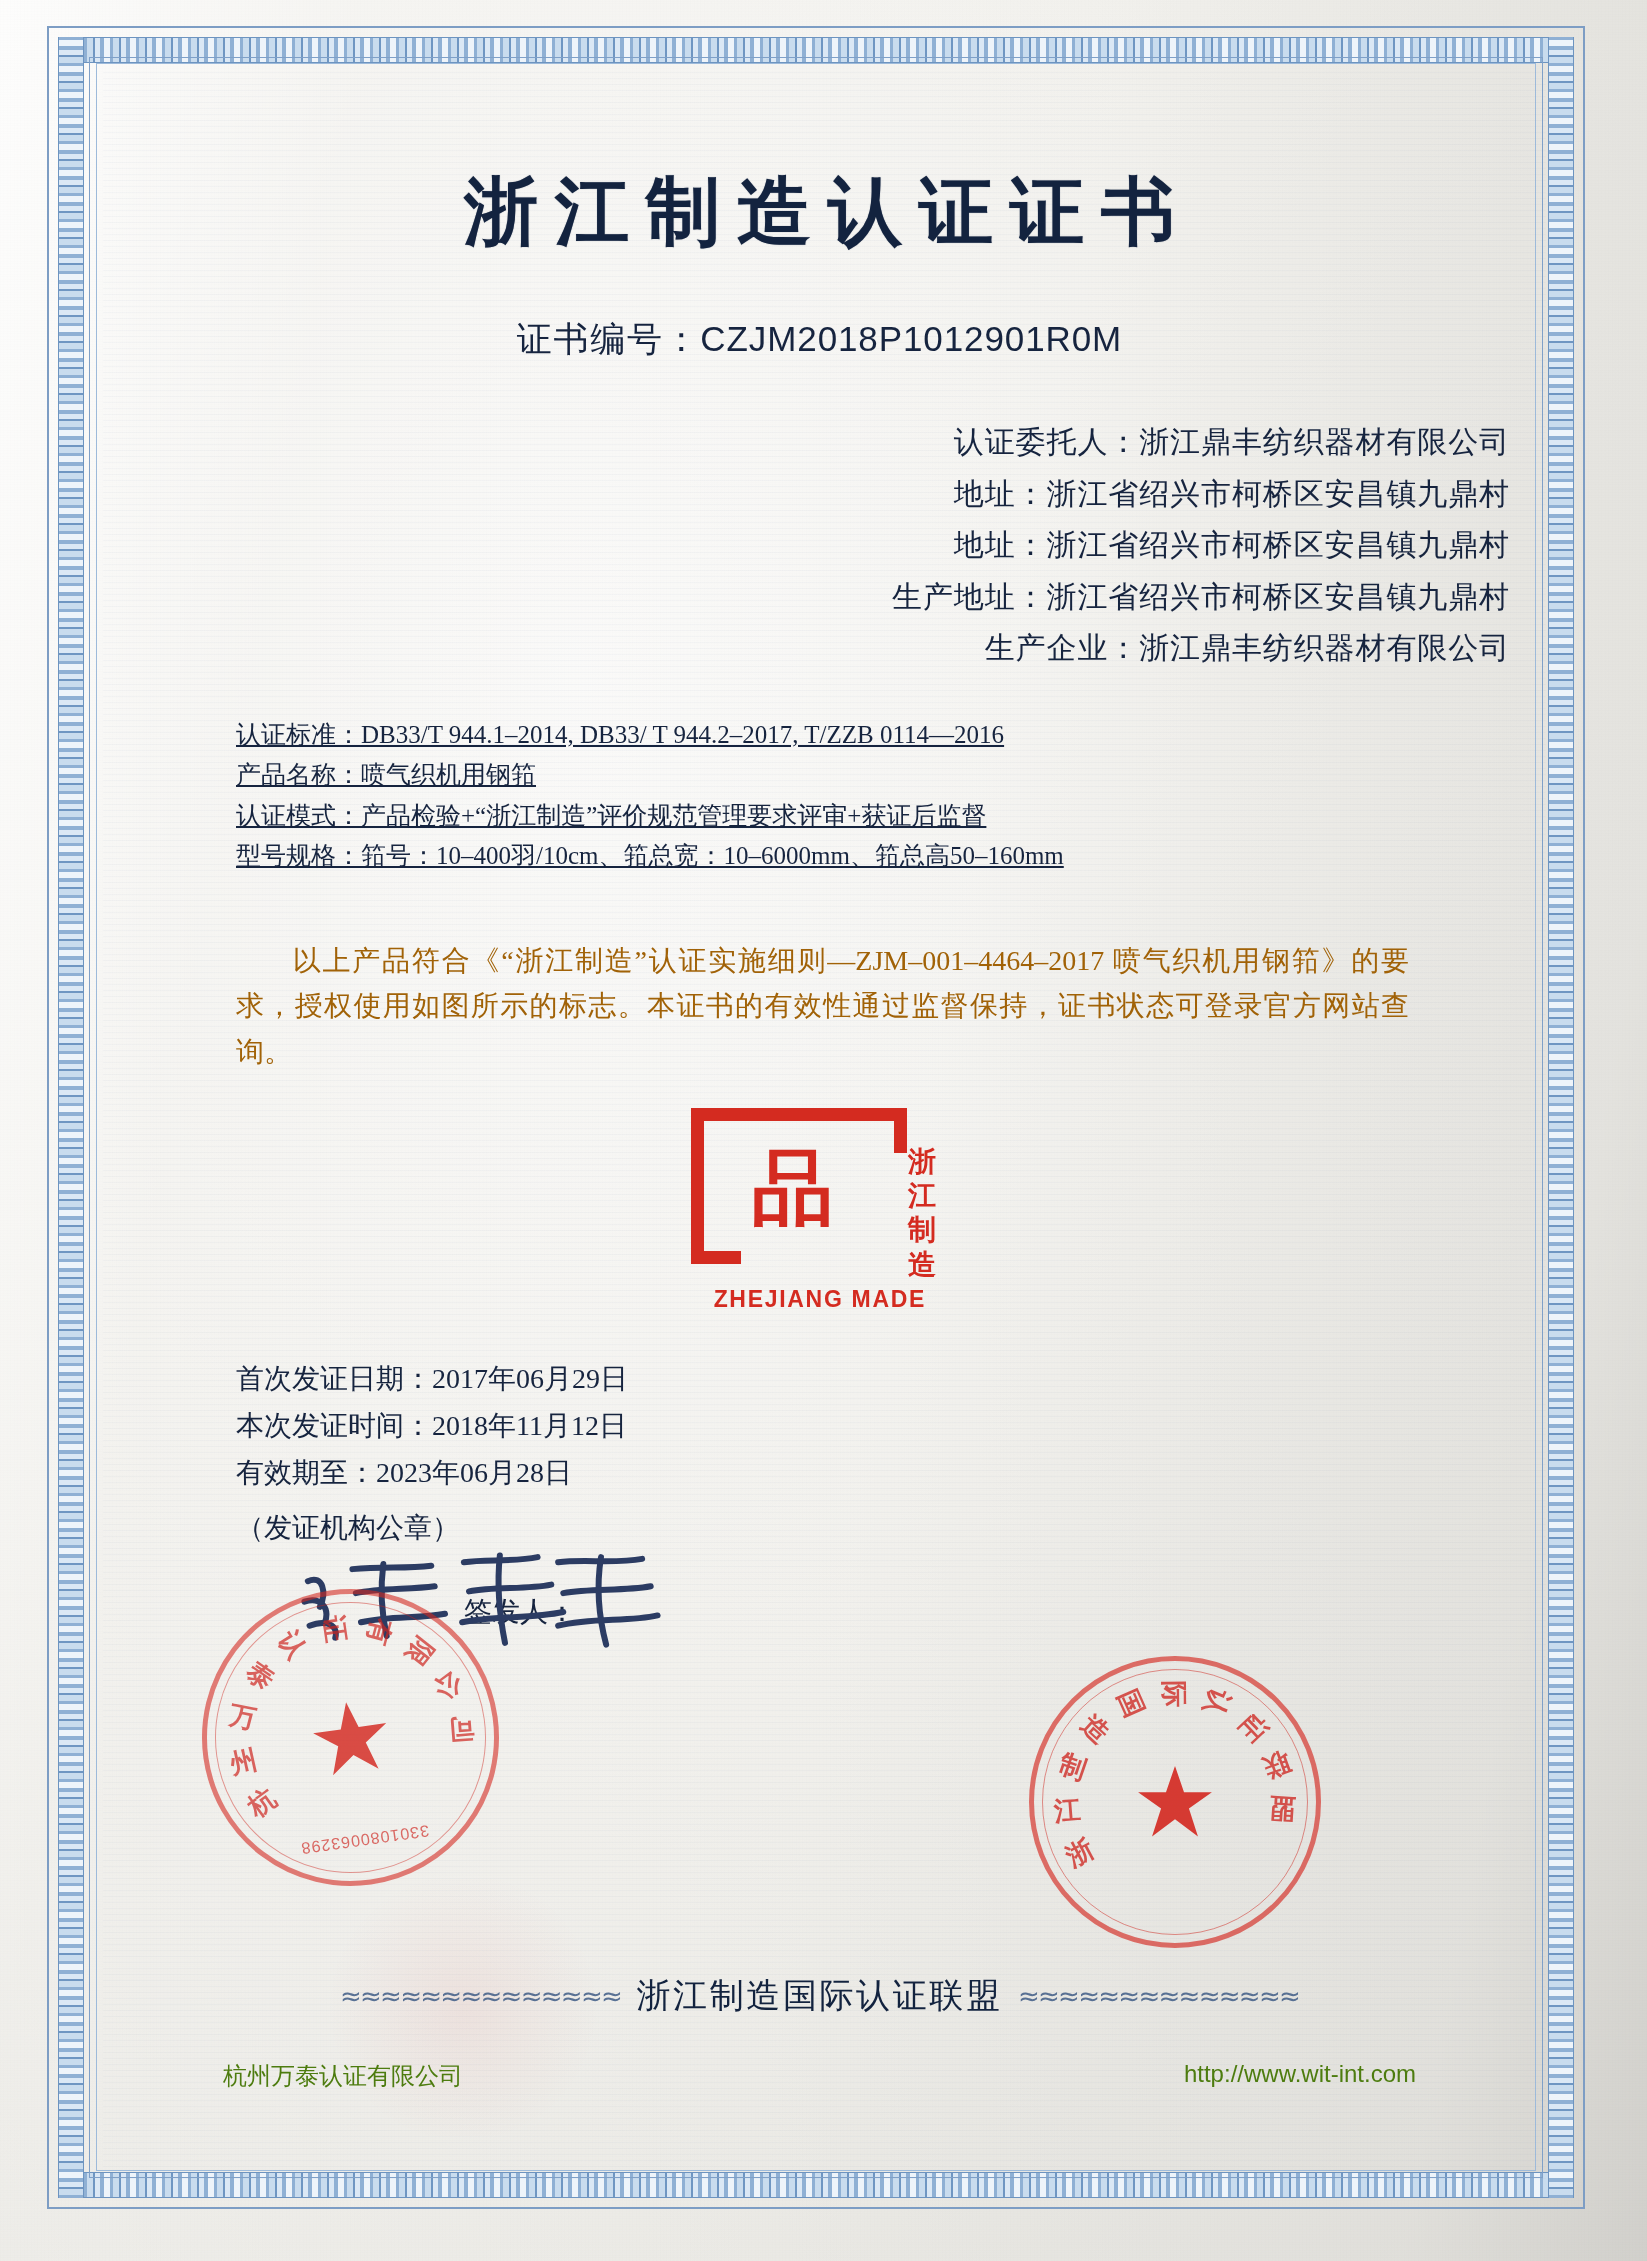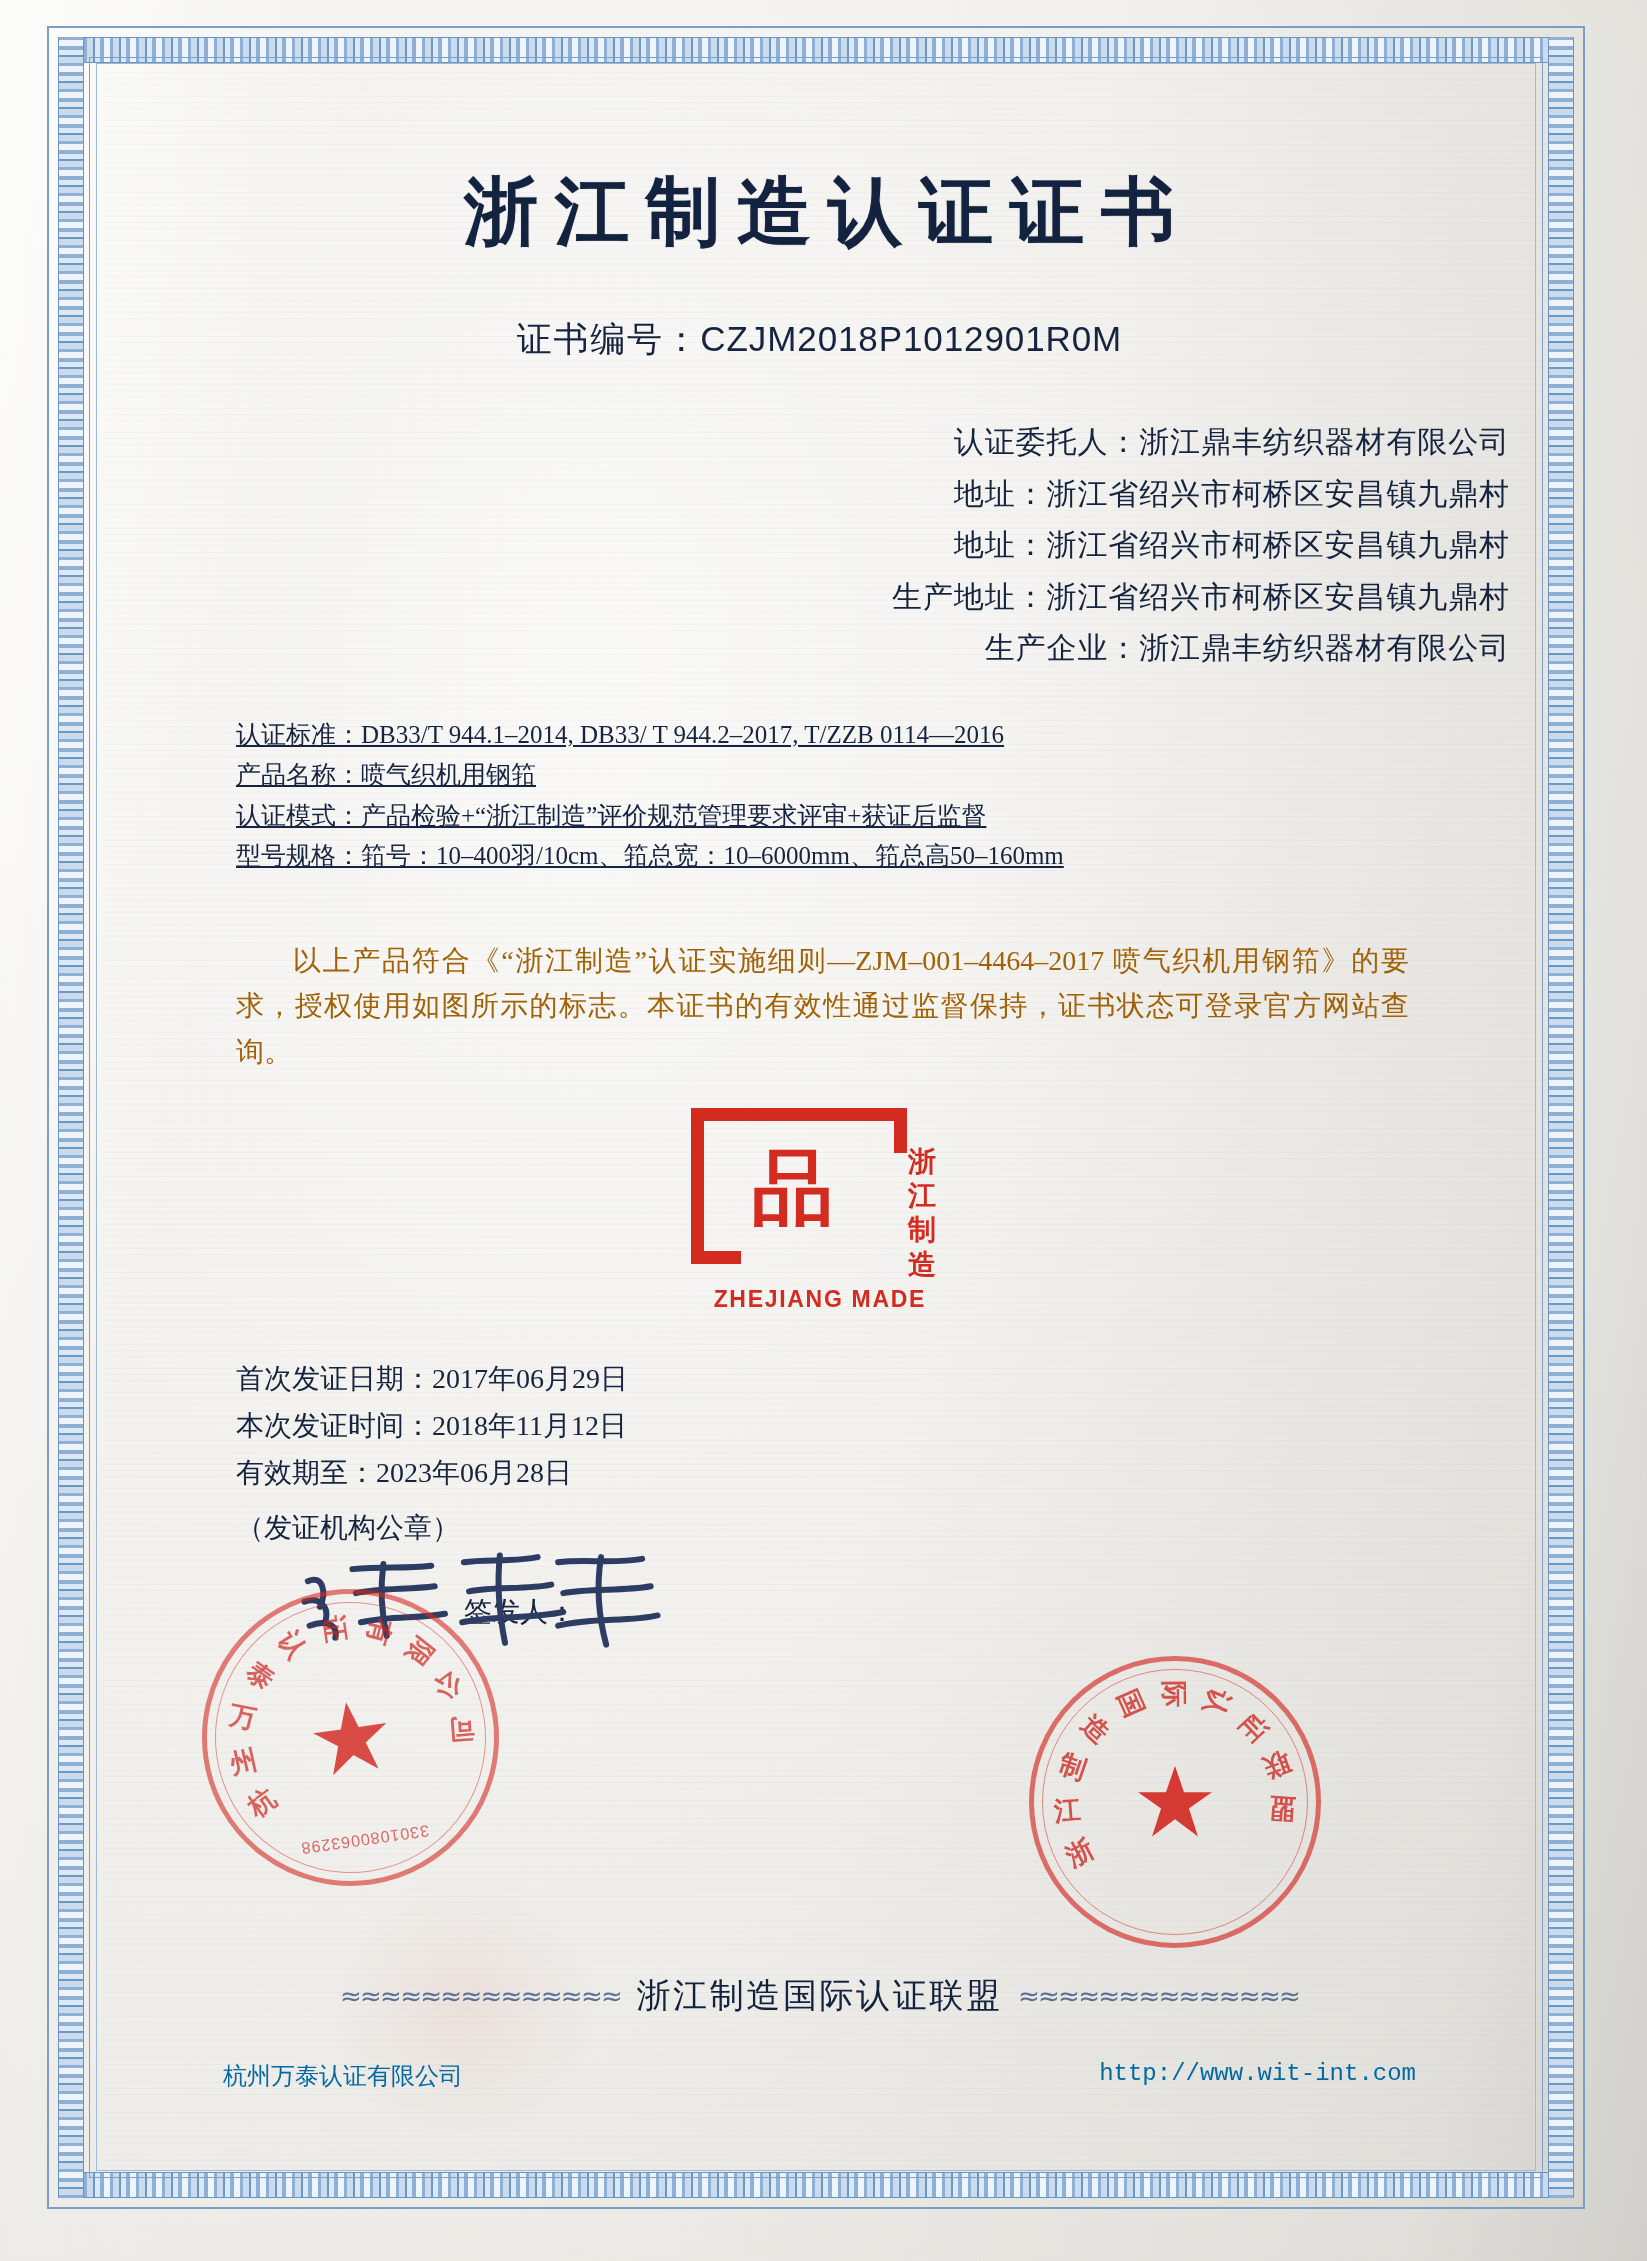--- a/index.html
+++ b/index.html
@@ -356,24 +356,24 @@
     color: #13233f;
     letter-spacing: 2.6px;
     font-weight: 500;
   }
   .footer-sub {
     margin-top: 41px;
     display: flex;
     justify-content: space-between;
     padding: 0 94px;
     font-size: 24px;
-    color: #0369a1;
+    color: #4d7c0f;
   }
   .footer-url {
-    font-family: Liberation Mono, monospace;
+    font-family: Liberation Sans, sans-serif;
     letter-spacing: 0px;
   }
 
   
   .ghost {
     position: absolute;
     left: 283px; top: 1879px;
     width: 360px; height: 257px;
     opacity: 0.07;
     background:

